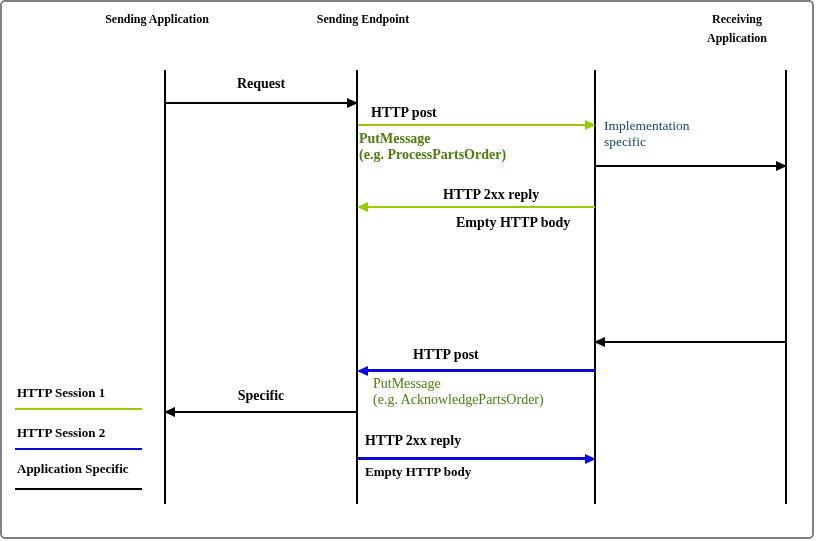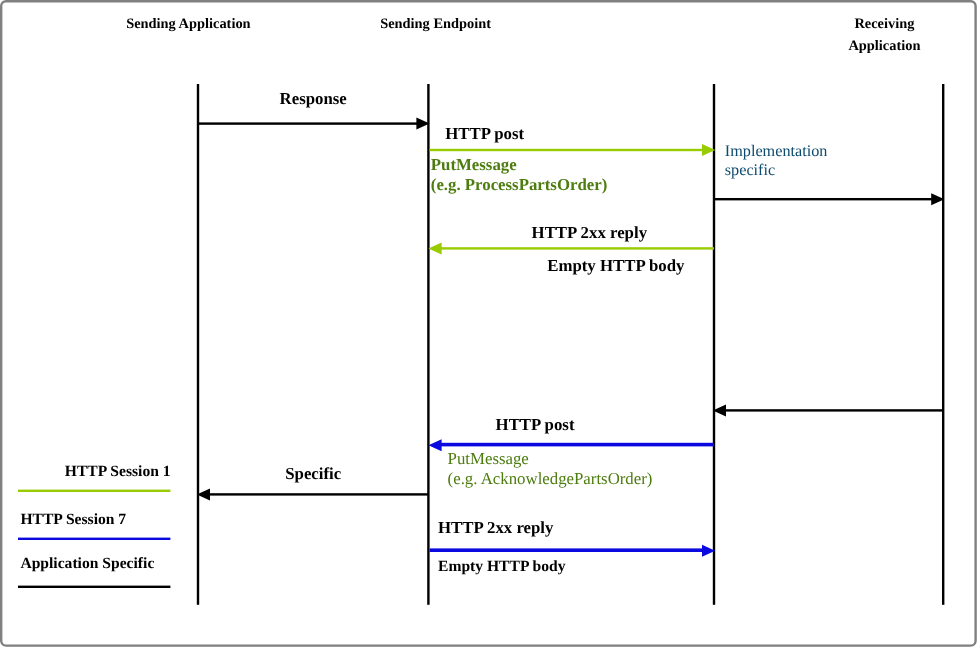--- a/index.html
+++ b/index.html
@@ -88,21 +88,21 @@
 
   <div class="col-header" style="left:100px;">Sending Application</div>
   <div class="col-header" style="left:306px;">Sending Endpoint</div>
   <div class="col-header" style="left:680px;">Receiving Application</div>
 
   <div class="lifeline" style="left:162px;"></div>
   <div class="lifeline" style="left:354px;"></div>
   <div class="lifeline" style="left:592px;"></div>
   <div class="lifeline" style="left:783px;"></div>
 
-  <div class="msg-label center" style="left:163px; top:74px; width:192px;">Response</div>
+  <div class="msg-label center" style="left:163px; top:74px; width:192px;">Request</div>
   <div class="arrow right t2 c-black" style="left:163px; top:100px; width:192px;">
     <div class="shaft"></div>
     <div class="head"></div>
   </div>
 
   <div class="msg-label" style="left:369px; top:103px;">HTTP post</div>
   <div class="arrow right t2 c-green" style="left:356px; top:122px; width:237px;">
     <div class="shaft"></div>
     <div class="head"></div>
   </div>
@@ -145,22 +145,22 @@
     <div class="head"></div>
   </div>
 
   <div class="msg-label" style="left:363px; top:431px;">HTTP 2xx reply</div>
   <div class="arrow right t3 c-blue" style="left:356px; top:455px; width:237px;">
     <div class="shaft"></div>
     <div class="head"></div>
   </div>
   <div class="msg-label small" style="left:363px; top:462px;">Empty HTTP body</div>
 
-  <div class="legend-label" style="top:383px;margin-left:37px;">HTTP Session 1</div>
+  <div class="legend-label" style="top:383px;">HTTP Session 1</div>
   <div class="legend-line" style="top:406px; background: var(--http-session-1, #99cc00);"></div>
 
-  <div class="legend-label" style="top:423px;">HTTP Session 7</div>
+  <div class="legend-label" style="top:423px;">HTTP Session 2</div>
   <div class="legend-line" style="top:446px; background: var(--http-session-2, #0a0ae0);"></div>
 
   <div class="legend-label" style="top:459px;">Application Specific</div>
   <div class="legend-line" style="top:486px; background: var(--application-specific, #000000);"></div>
 
 </div>
 
 </body></html>

